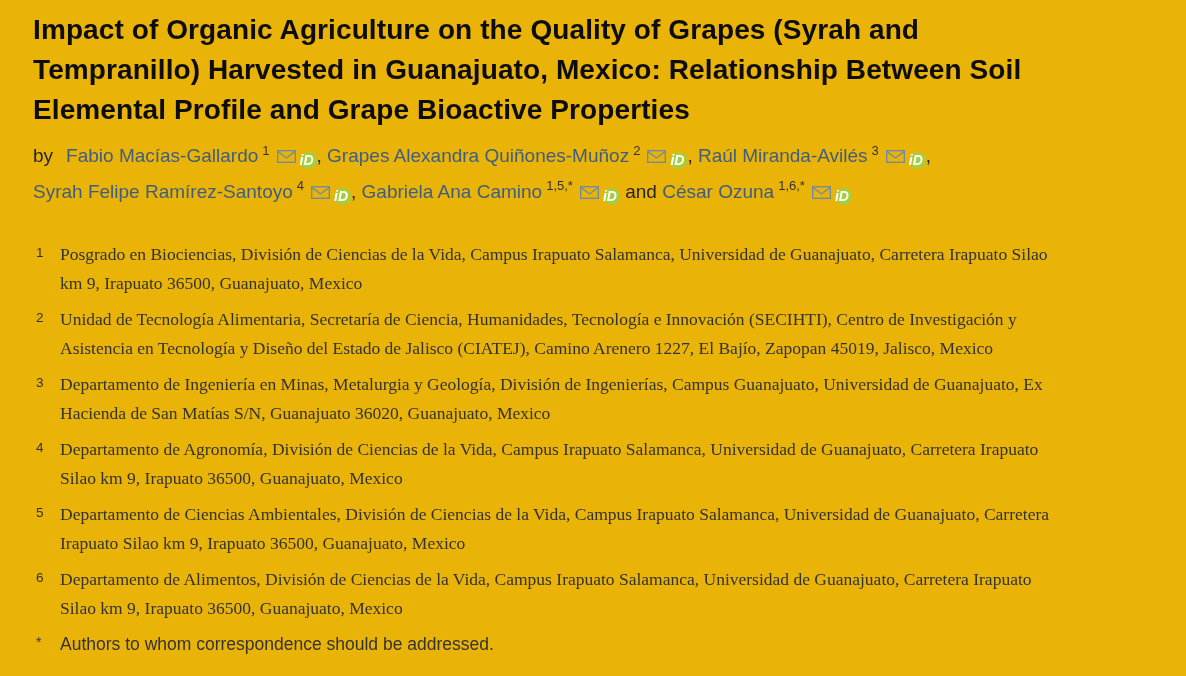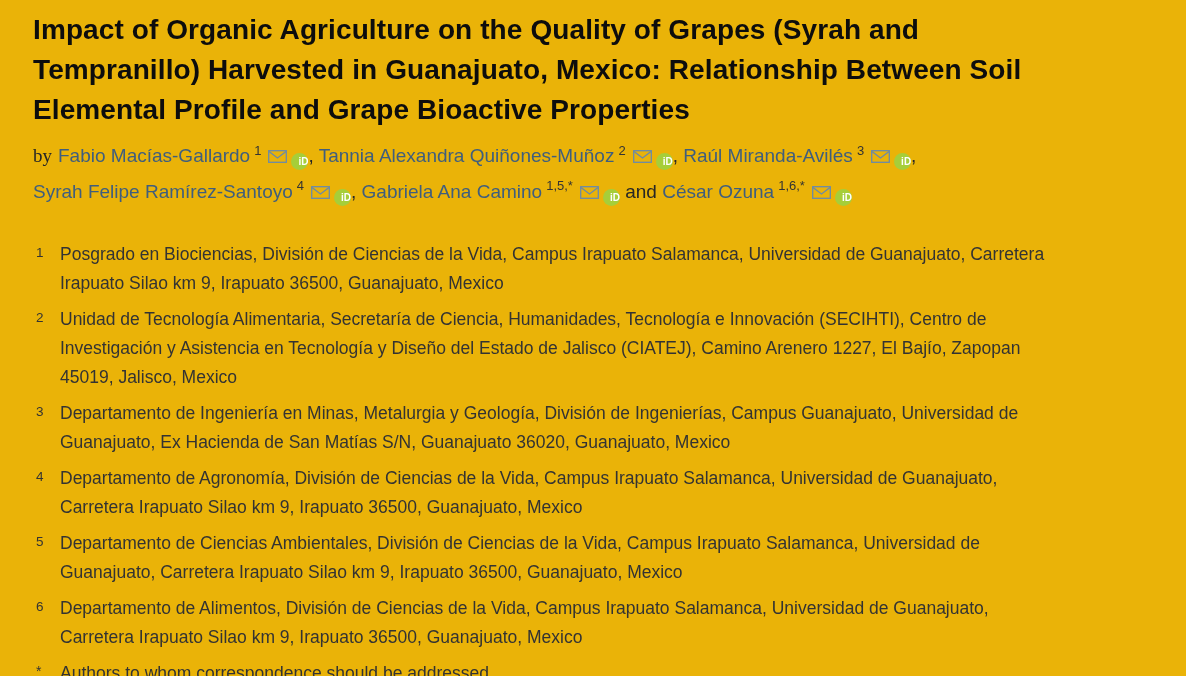--- a/index.html
+++ b/index.html
@@ -26,21 +26,21 @@
     color: #0d0d0d;
     letter-spacing: 0.1px;
   }
   .byline {
     margin: 0;
     max-width: 1120px;
     font-size: 19px;
     line-height: 30px;
     color: #262626;
   }
-  .byline-prefix { margin-right: 6px; font-family: Liberation Serif, serif; }
+  .byline-prefix { margin-right: 13px; }
   .author-name {
     color: #3f5e7e;
     font-weight: normal;
     text-decoration: none;
   }
   sup.author-sup {
     font-size: 13px;
     color: #333333;
     margin: 0 1px 0 4px;
   }
@@ -49,27 +49,28 @@
     margin-left: 6px;
   }
   a.email-link svg { vertical-align: -1px; }
   a.orcid-badge {
     display: inline-block;
     width: 17px;
     height: 17px;
     border-radius: 50%;
     background: #a6ce39;
     color: #ffffff;
-    font-size: 10px;
+    font-size: 14px;
     font-weight: bold;
     line-height: 17px;
-    text-align: right;
+    text-align: left;
     text-decoration: none;
     vertical-align: -3px;
     margin-left: 4px;
+    font-style: italic;
   }
   .affiliation-list {
     margin-top: 33px;
     font-size: 17.5px;
     line-height: 29px;
     color: #333333;
   }
   .affil-row {
     display: flex;
     margin-bottom: 7px;
@@ -80,20 +81,21 @@
     width: 27px;
     font-size: 13.5px;
     color: #333333;
     position: relative;
     top: -2px;
     padding-left: 3px;
   }
   .affil-text {
     flex: 1;
     max-width: 1005px;
+    font-family: Liberation Serif, serif;
   }
   .note-row {
     display: flex;
     max-width: 1065px;
     font-size: 17.5px;
     line-height: 29px;
     margin-top: 1px;
   }
   .note-marker {
     flex: 0 0 27px;
@@ -110,21 +112,21 @@
 <body>
 
 <div class="page">
 
   <h1 class="article-title">Impact of Organic Agriculture on the Quality of Grapes (Syrah and Tempranillo) Harvested in Guanajuato, Mexico: Relationship Between Soil Elemental Profile and Grape Bioactive Properties</h1>
 
   <p class="byline">
     <span class="byline-prefix">by</span><span><span class="author-entry"><a class="author-name" href="#">Fabio Macías-Gallardo</a><sup class="author-sup">1</sup><a class="email-link" href="#"><svg width="19" height="13" viewBox="0 0 19 13">
               <rect x="0.7" y="0.7" width="17.6" height="11.6" fill="none" stroke="#6c8aa8" stroke-width="1.3"></rect>
               <polyline points="1,1.6 9.5,8 18,1.6" fill="none" stroke="#6c8aa8" stroke-width="1.3"></polyline>
-            </svg></a><a class="orcid-badge" href="#">iD</a><span class="author-sep">, </span></span><span class="author-entry"><a class="author-name" href="#">Tannia Alexandra Quiñones-Muñoz</a><sup class="author-sup">2</sup><a class="email-link" href="#"><svg width="19" height="13" viewBox="0 0 19 13">
+            </svg></a><a class="orcid-badge" href="#">iD</a><span class="author-sep">, </span></span><span class="author-entry"><a class="author-name" href="#">Grapes Alexandra Quiñones-Muñoz</a><sup class="author-sup">2</sup><a class="email-link" href="#"><svg width="19" height="13" viewBox="0 0 19 13">
               <rect x="0.7" y="0.7" width="17.6" height="11.6" fill="none" stroke="#6c8aa8" stroke-width="1.3"></rect>
               <polyline points="1,1.6 9.5,8 18,1.6" fill="none" stroke="#6c8aa8" stroke-width="1.3"></polyline>
             </svg></a><a class="orcid-badge" href="#">iD</a><span class="author-sep">, </span></span><span class="author-entry"><a class="author-name" href="#">Raúl Miranda-Avilés</a><sup class="author-sup">3</sup><a class="email-link" href="#"><svg width="19" height="13" viewBox="0 0 19 13">
               <rect x="0.7" y="0.7" width="17.6" height="11.6" fill="none" stroke="#6c8aa8" stroke-width="1.3"></rect>
               <polyline points="1,1.6 9.5,8 18,1.6" fill="none" stroke="#6c8aa8" stroke-width="1.3"></polyline>
             </svg></a><a class="orcid-badge" href="#">iD</a><span class="author-sep">, </span></span><br><span class="author-entry"><a class="author-name" href="#">Syrah Felipe Ramírez-Santoyo</a><sup class="author-sup">4</sup><a class="email-link" href="#"><svg width="19" height="13" viewBox="0 0 19 13">
               <rect x="0.7" y="0.7" width="17.6" height="11.6" fill="none" stroke="#6c8aa8" stroke-width="1.3"></rect>
               <polyline points="1,1.6 9.5,8 18,1.6" fill="none" stroke="#6c8aa8" stroke-width="1.3"></polyline>
             </svg></a><a class="orcid-badge" href="#">iD</a><span class="author-sep">, </span></span><span class="author-entry"><a class="author-name" href="#">Gabriela Ana Camino</a><sup class="author-sup">1,5,*</sup><a class="email-link" href="#"><svg width="19" height="13" viewBox="0 0 19 13">
               <rect x="0.7" y="0.7" width="17.6" height="11.6" fill="none" stroke="#6c8aa8" stroke-width="1.3"></rect>

